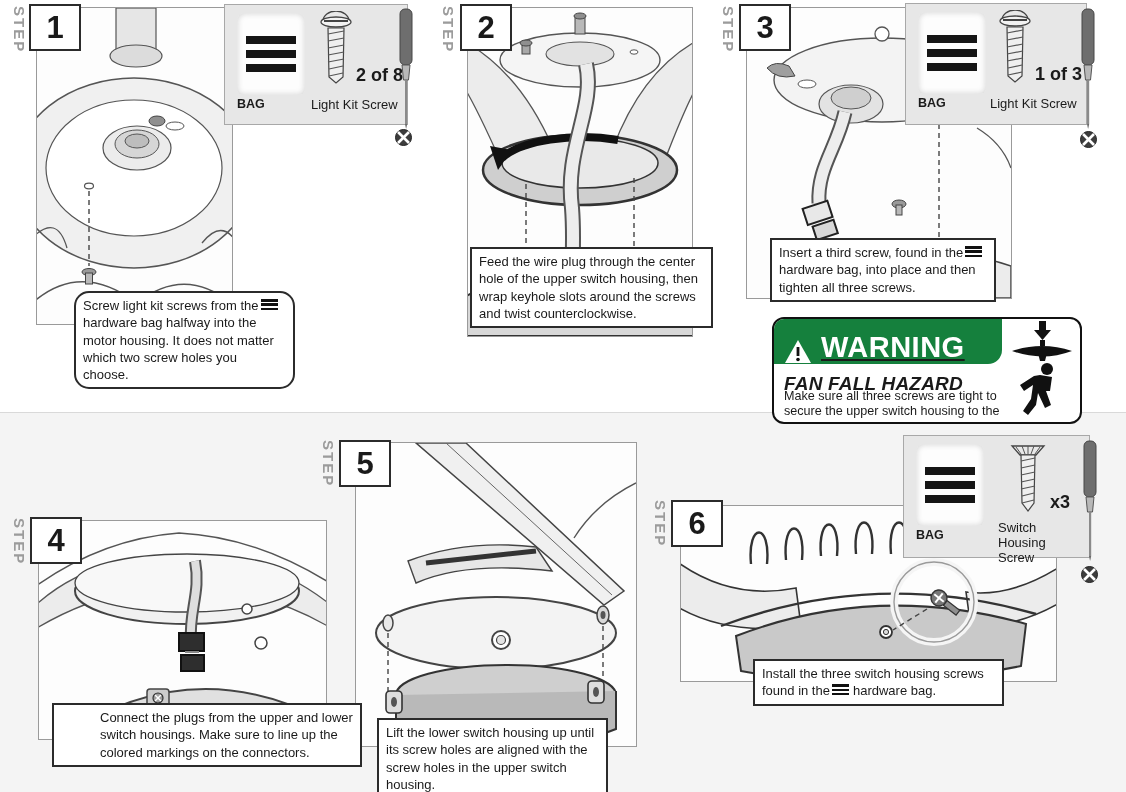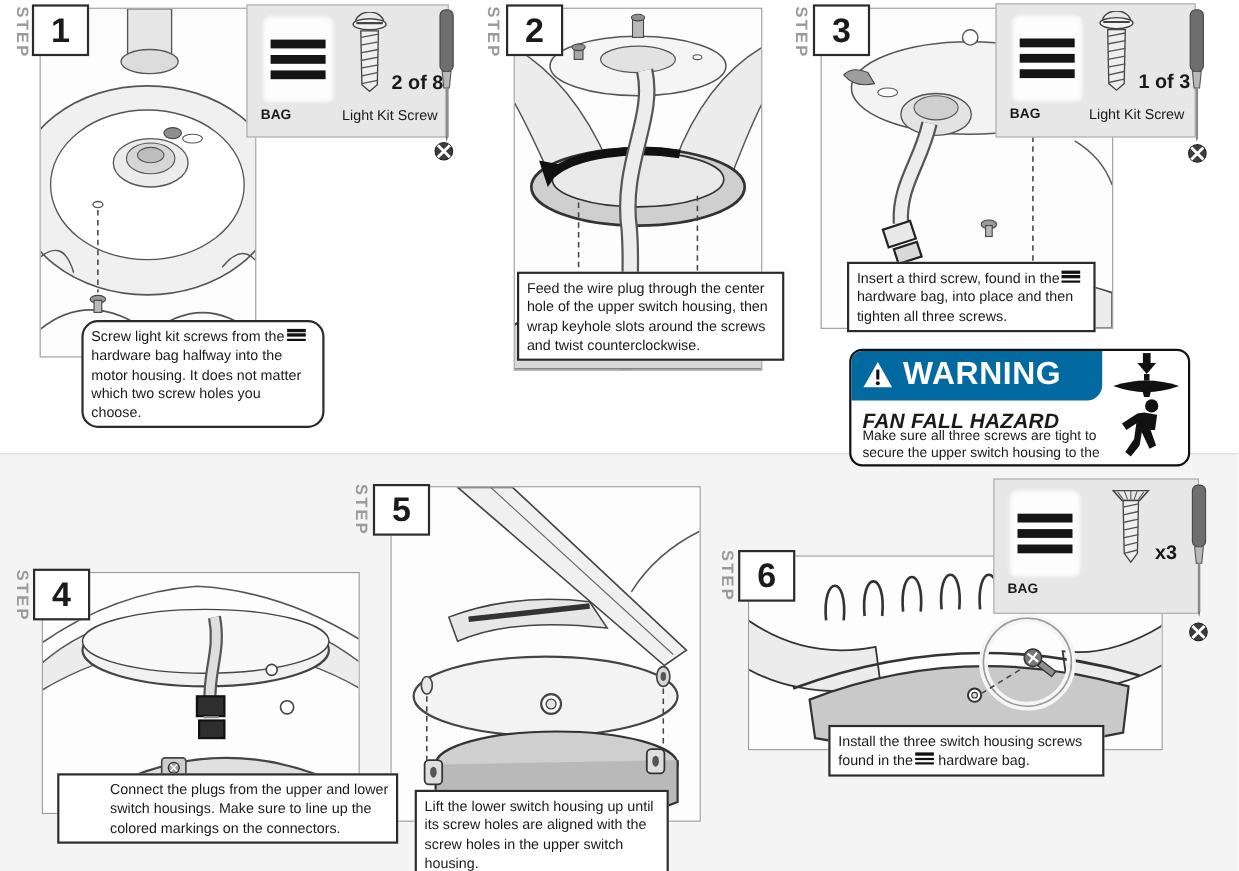--- a/index.html
+++ b/index.html
@@ -23,22 +23,22 @@
         font-weight:bold;font-size:12.5px;}
   .qty{position:absolute;font-weight:bold;font-size:18px;}
   .item-label{position:absolute;font-size:13px;line-height:1.15;}
   .inlinebag{display:inline-block;width:17px;height:12px;vertical-align:-1px;margin:0 4px 0 2px;}
   .inlinebag i{display:block;height:2.6px;background:#111;margin-bottom:1.7px;}
   .screwdriver{position:absolute;z-index:9;}
   .phillips{position:absolute;z-index:9;}
   
   #warning-box{position:absolute;left:772px;top:317px;width:306px;height:103px;background:#fff;
         border:2px solid #111;border-radius:12px;z-index:8;overflow:hidden;}
-  #warning-head{position:absolute;left:-2px;top:-2px;width:218px;height:47px;background:#0369a1;
-        border-radius:12px 0 14px 0;display:flex;align-items:center;gap:9px;padding-left:12px;}
+  #warning-head{position:absolute;left:-2px;top:-2px;width:218px;height:47px;background:#15803d;
+        border-radius:12px 0 14px 0;display:flex;align-items:flex-end;gap:9px;padding-left:12px;text-decoration:underline;}
   #warning-word{color:#fff;font-size:29px;font-weight:900;letter-spacing:.5px;}
   #warning-hazard{position:absolute;left:10px;top:54px;font-size:19px;font-weight:800;letter-spacing:.2px;font-style:italic;}
   #warning-body{position:absolute;left:10px;top:70px;width:248px;font-size:12.6px;line-height:1.22;}
   #warning-picto{position:absolute;right:6px;top:2px;}
   svg{display:block;}
 </style>
 </head>
 <body>
 
 <div id="page">
@@ -336,20 +336,21 @@
       <path d="M11,14 L25,14 L24,62 L18,70 L12,62 Z" fill="#efefef" stroke="#444" stroke-width="1.2"></path>
       <line x1="11" y1="20" x2="25" y2="17" stroke="#555" stroke-width="1.2"></line>
       <line x1="11" y1="27" x2="25" y2="24" stroke="#555" stroke-width="1.2"></line>
       <line x1="11" y1="34" x2="25" y2="31" stroke="#555" stroke-width="1.2"></line>
       <line x1="11" y1="41" x2="25" y2="38" stroke="#555" stroke-width="1.2"></line>
       <line x1="11" y1="48" x2="25" y2="45" stroke="#555" stroke-width="1.2"></line>
       <line x1="12" y1="55" x2="24" y2="52" stroke="#555" stroke-width="1.2"></line>
       <line x1="12" y1="62" x2="24" y2="59" stroke="#555" stroke-width="1.2"></line>
     </svg>
     <div class="qty" style="left:146px;top:56px;">x3</div>
+    <div class="item-label" style="left:94px;top:85px;width:86px;">Switch Housing Screw</div>
   </div>
   <svg class="screwdriver" style="left:1080px;top:440px;" width="20" height="122" viewBox="0 0 20 122">
     <rect x="4" y="1" width="12" height="56" rx="5" fill="#6e6e6e" stroke="#464646" stroke-width="1"></rect>
     <polygon points="6,57 14,57 12.5,72 7.5,72" fill="#b8b8b8" stroke="#555" stroke-width="1"></polygon>
     <rect x="9" y="72" width="2.2" height="44" fill="#8a8a8a"></rect>
     <polygon points="9,116 11.2,116 10.1,121" fill="#6a6a6a"></polygon>
   </svg>
   <svg class="phillips" style="left:1080px;top:565px;" width="19" height="19" viewBox="0 0 19 19">
     <circle cx="9.5" cy="9.5" r="8" fill="#3d3d3d" stroke="#222" stroke-width="1"></circle>
     <line x1="4" y1="4" x2="15" y2="15" stroke="#fff" stroke-width="2.6"></line>

